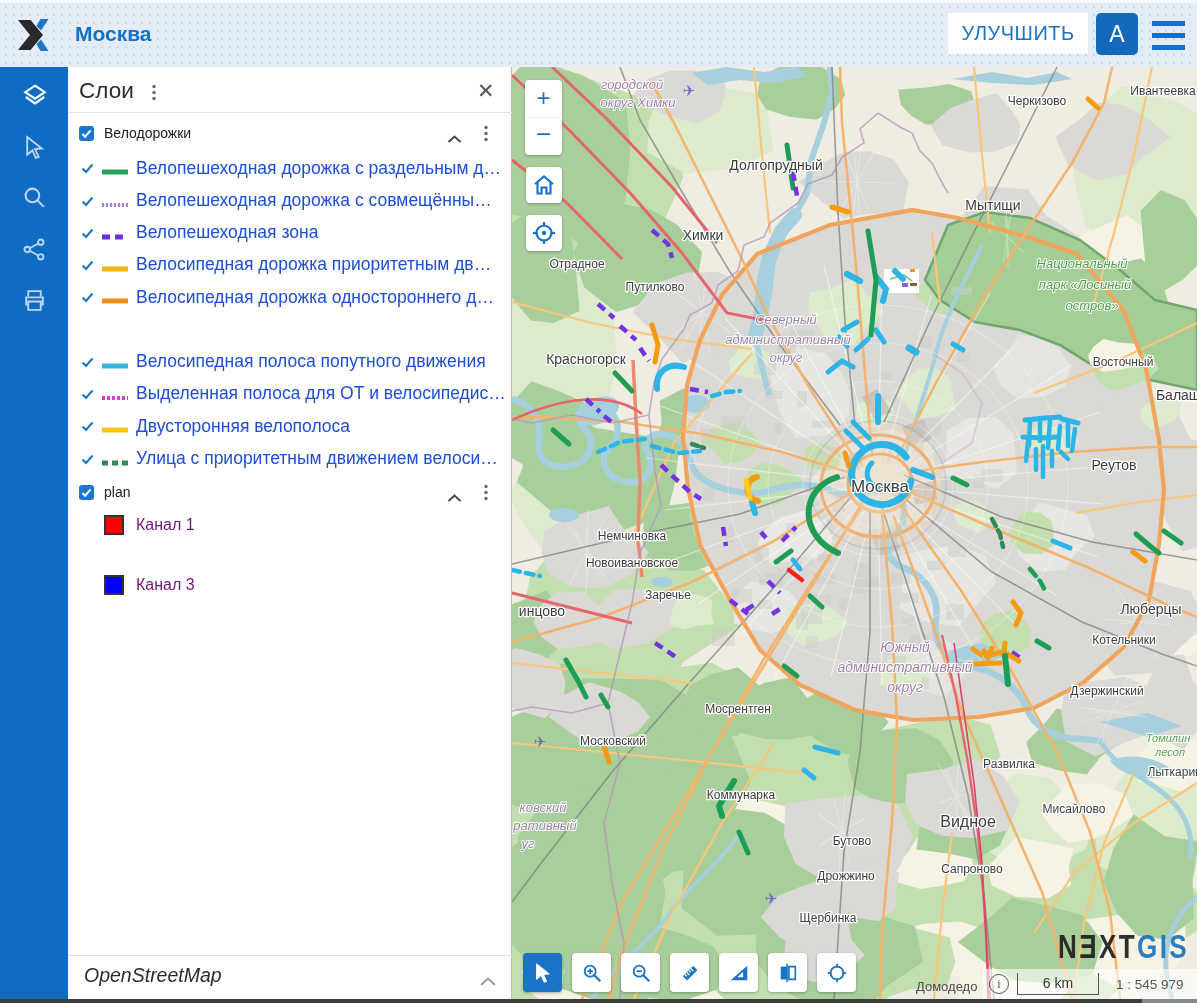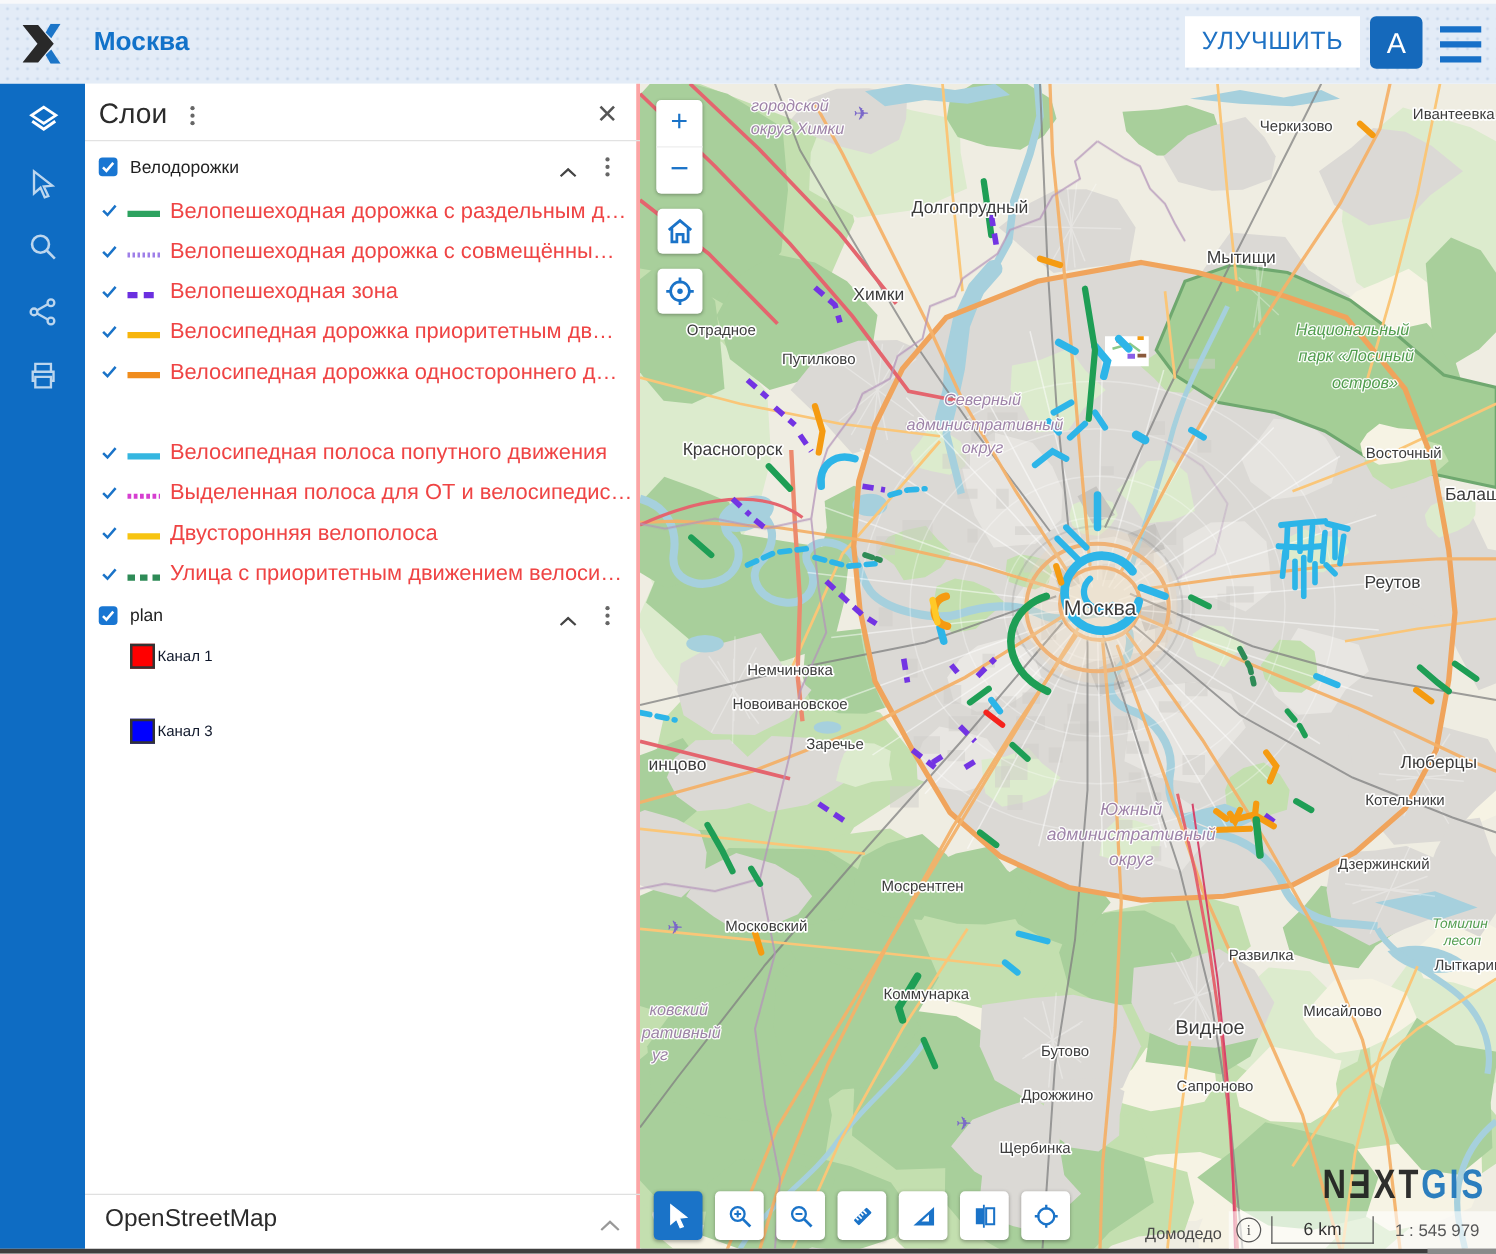--- a/index.html
+++ b/index.html
@@ -10,39 +10,39 @@
 #title { position:absolute; left:75px; top:22px; font-size:21px; font-weight:bold; color:#1272C9; }
 #improve { position:absolute; left:948px; top:13px; width:140px; height:41px; background:#FFFFFF;
   color:#1F72C4; font-size:20px; letter-spacing:0.5px; text-align:center; line-height:41px; }
 #abtn { position:absolute; left:1096px; top:13px; width:42px; height:42px; background:#1569BB;
   border-radius:5px; color:#fff; font-size:23px; text-align:center; line-height:42px; }
 #burger { position:absolute; left:1152px; top:21px; }
 #burger div { width:33px; height:5px; background:#1770C8; margin-bottom:7px; }
 #rail { position:absolute; left:0; top:67px; width:68px; height:932px; background:#0E6CC3; }
 .ric { position:absolute; left:22px; }
 #panel { position:absolute; left:68px; top:67px; width:444px; height:932px; background:#fff;
-  border-right:3px solid #fca5a5; }
+  border-right:1px solid #fca5a5; }
 #ptitle { position:absolute; left:11px; top:11px; font-size:22.5px; color:#2B2B2B; }
 #pkebab { position:absolute; left:84px; top:17px; }
 #pclose { position:absolute; left:409px; top:12px; font-size:21px; color:#555; }
 #pdiv { position:absolute; left:0; top:45px; width:444px; border-top:1px solid #E2E2E2; }
 .grow { position:absolute; left:0; width:444px; height:26px; display:flex; align-items:center; }
 .cbx { width:15px; height:15px; background:#1976D2; border-radius:3px; margin-left:11px;
   display:inline-flex; align-items:center; justify-content:center; flex:none; }
 .gname { margin-left:10px; font-size:14px; color:#212121; }
 .gcaret { position:absolute; left:379px; top:9px; }
 .gkebab { position:absolute; left:416px; top:5px; }
 .trow { position:absolute; left:0; width:444px; height:24px; display:flex; align-items:center; }
 .trow .chk { margin-left:12px; width:15px; height:14px; flex:none; }
 .trow .sw { margin-left:6px; width:28px; height:10px; flex:none; }
-.trow .lbl { margin-left:7px; font-size:17.5px; color:#ef4444; white-space:nowrap; }
+.trow .lbl { margin-left:7px; font-size:17.5px; color:#1d4ed8; white-space:nowrap; }
 .prow { position:absolute; left:0; width:444px; height:26px; display:flex; align-items:center; }
 .prow .sq { margin-left:36px; width:20px; height:20px; border:2px solid #333; flex:none; }
-.prow .plbl { margin-left:2px; font-size:12px; color:#0f172a; }
-#bmrow { position:absolute; left:0; top:888px; width:444px; height:44px; border-top:1px solid #E0E0E0; }
+.prow .plbl { margin-left:12px; font-size:16px; color:#701a75; }
+#bmrow { position:absolute; left:0; top:888px; width:444px; height:44px; border-top:1px solid #E0E0E0;font-style:italic; }
 #bmname { position:absolute; left:16px; top:8px; font-size:19.5px; color:#2B2B2B; }
 #bmcaret { position:absolute; left:412px; top:16px; }
 #map { position:absolute; left:512px; top:67px; width:685px; height:932px; overflow:hidden; }
 .mbtn { position:absolute; background:#fff; border-radius:4px; box-shadow:0 1px 3px rgba(0,0,0,0.3); }
 #zbox { left:13px; top:13px; width:37px; height:75px; }
 #zbox .zp { position:absolute; left:0; top:0; width:37px; height:38px; color:#1A73C8; font-size:24px;
   text-align:center; line-height:36px; border-bottom:1px solid #EEE; }
 #zbox .zm { position:absolute; left:0; top:38px; width:37px; height:37px; color:#1A73C8; font-size:26px;
   text-align:center; line-height:33px; }
 #homeb { left:14px; top:100px; width:36px; height:36px; }

